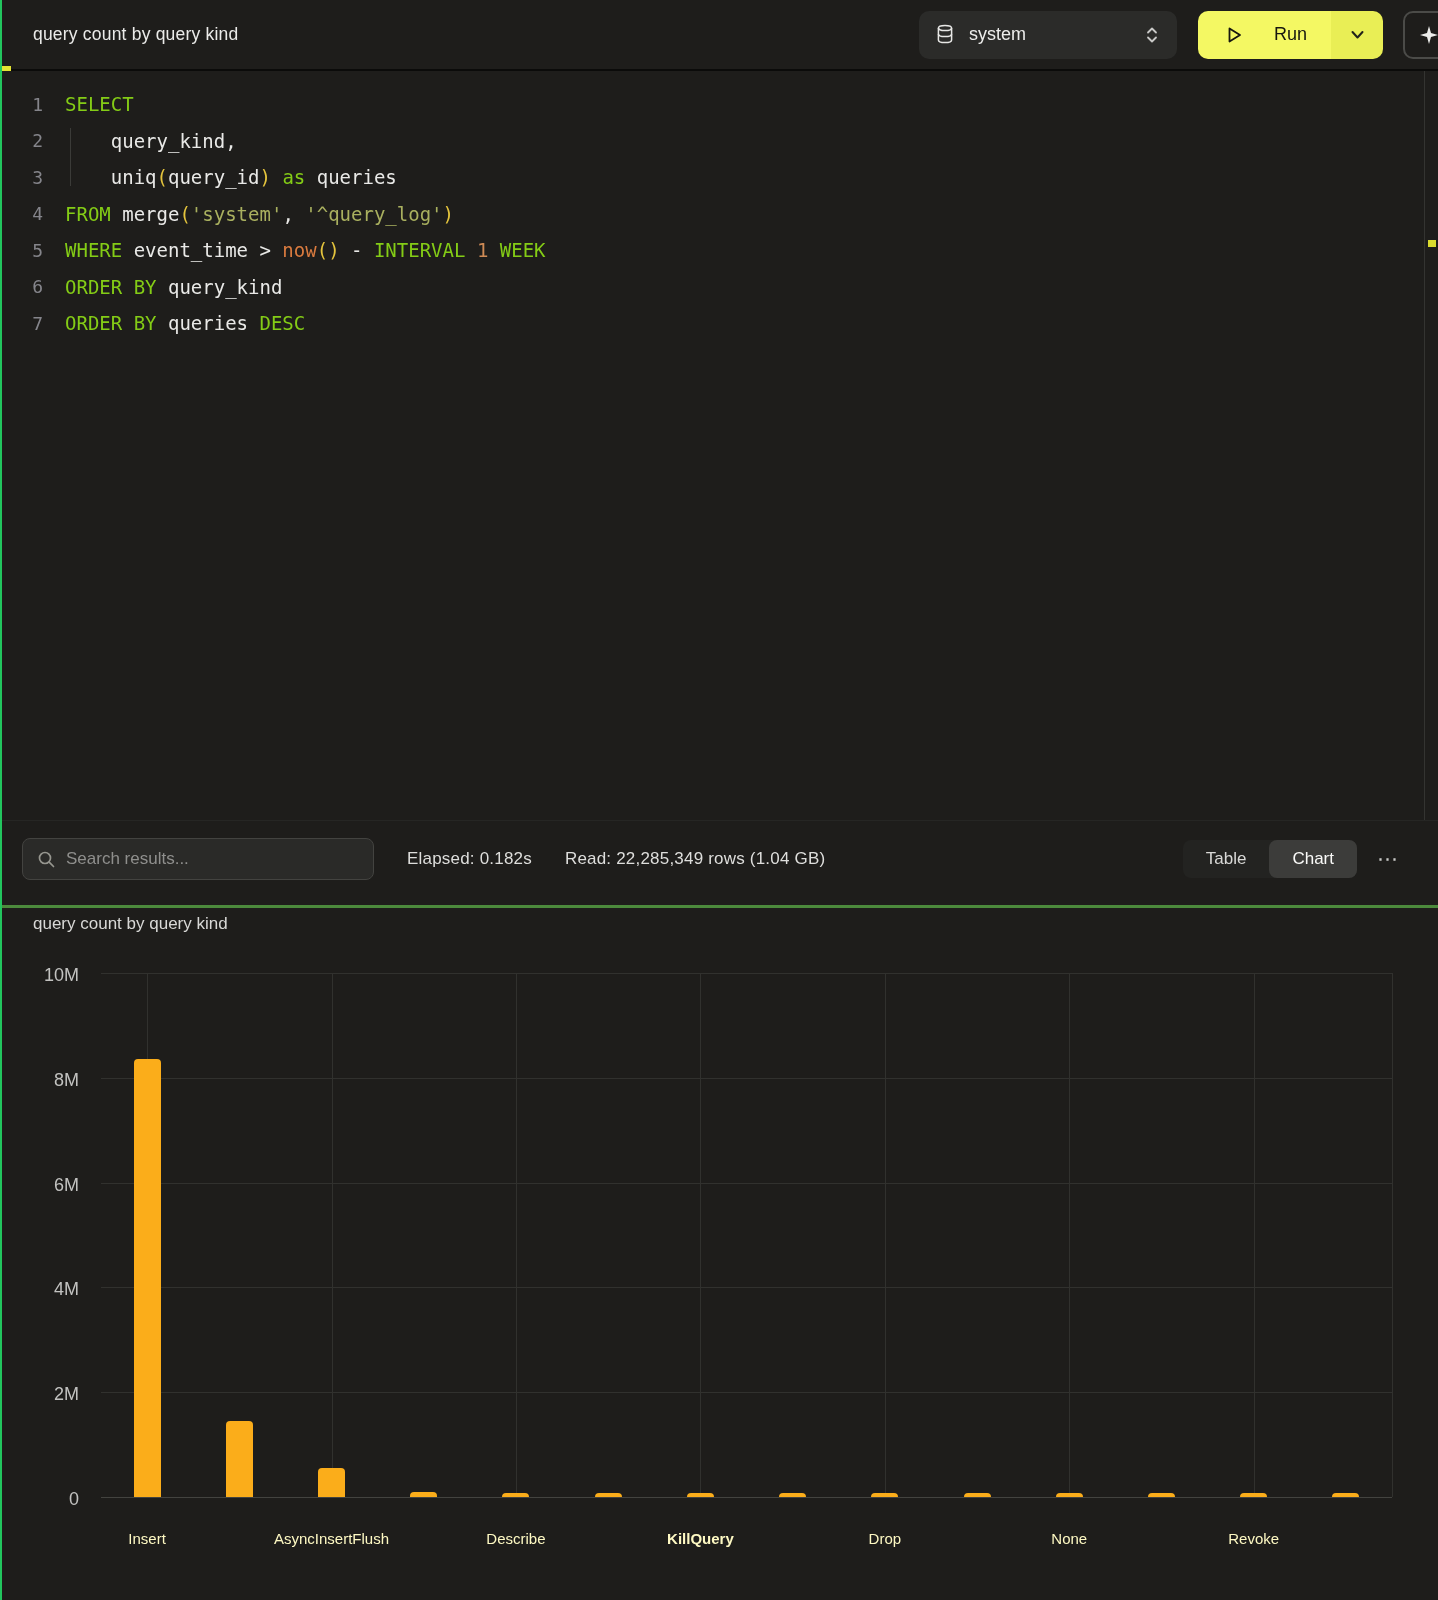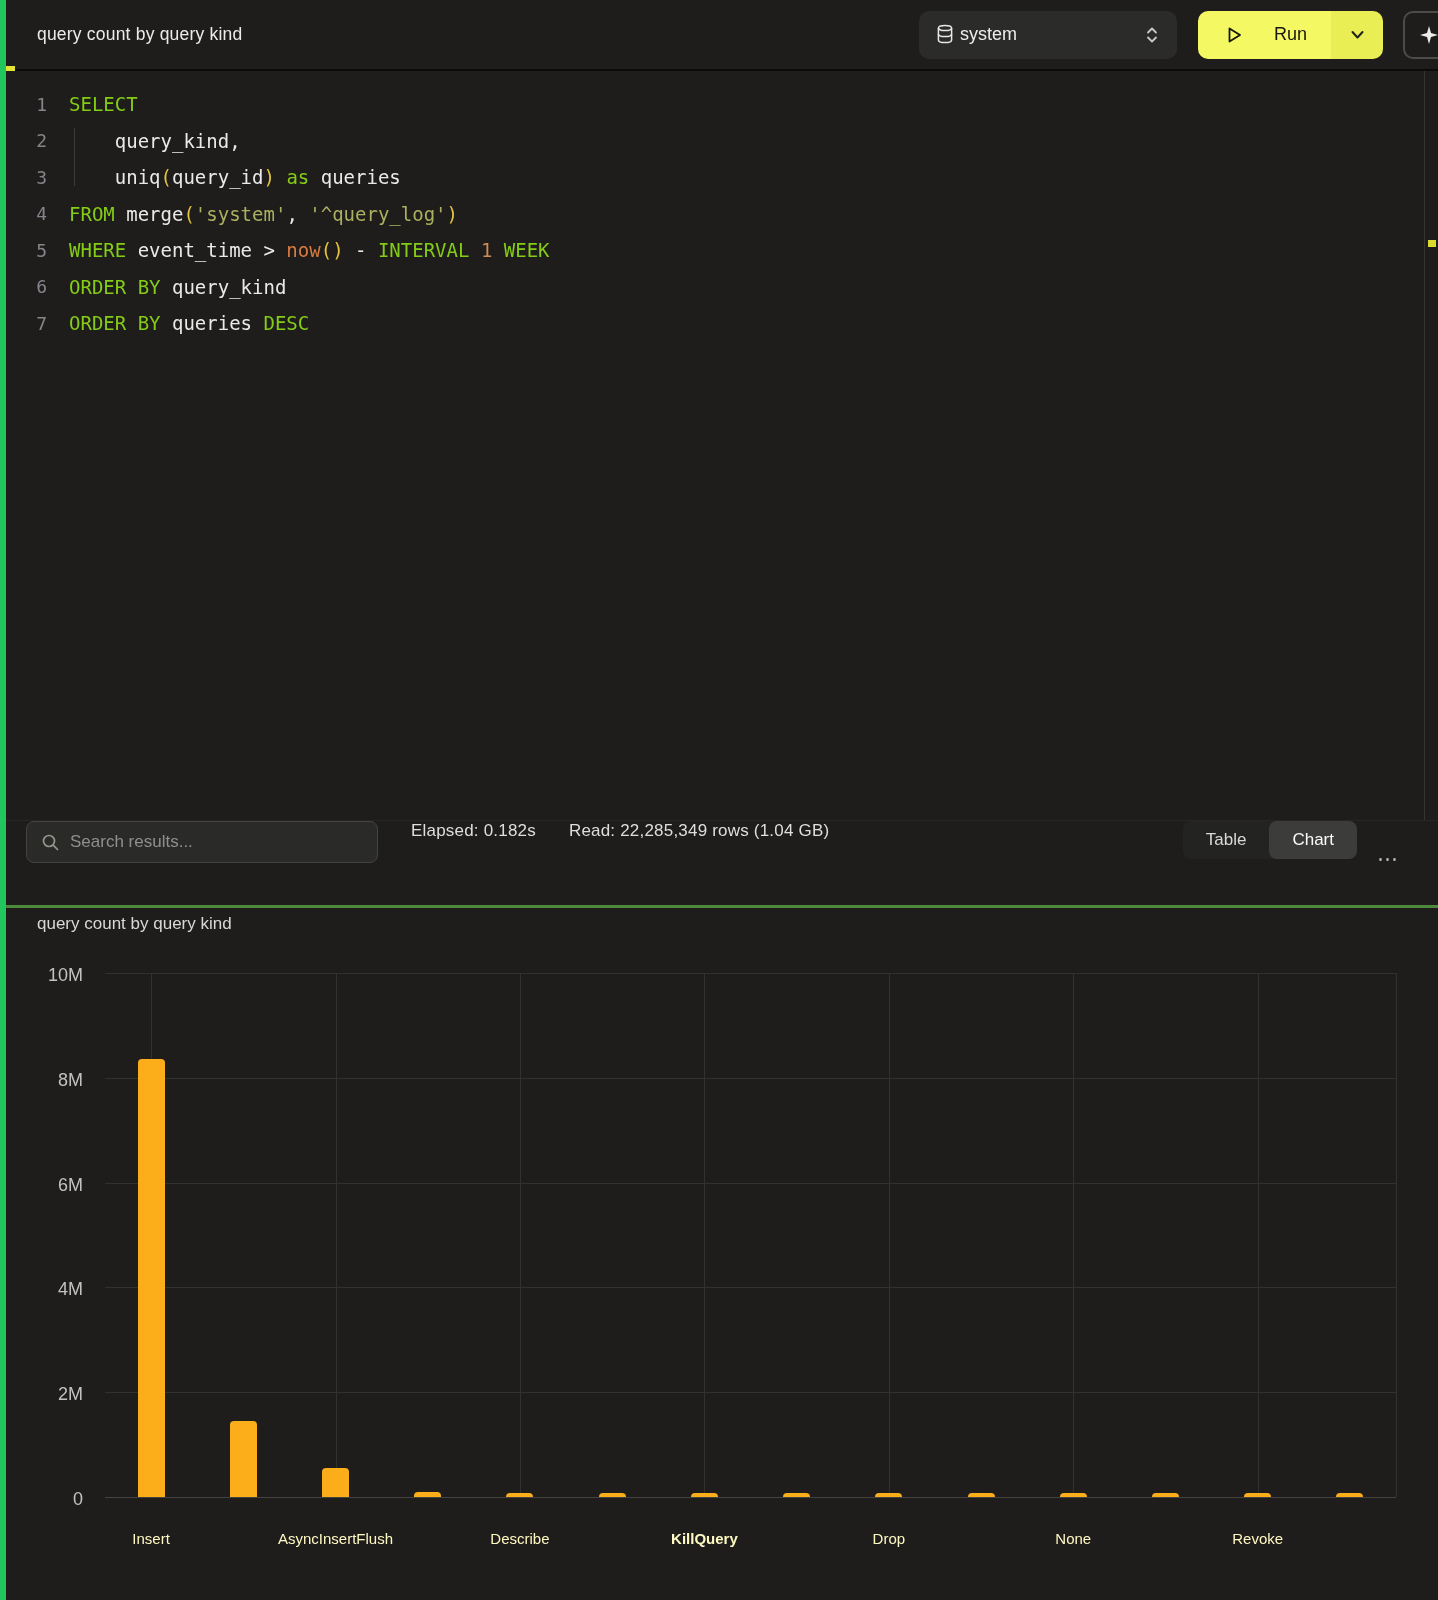--- a/index.html
+++ b/index.html
@@ -1,49 +1,49 @@
 <!DOCTYPE html>
 <html><head>
 <meta charset="utf-8">
 <style>
   * { margin:0; padding:0; box-sizing:border-box; }
   html,body { background:#111; }
   .root{
     width:1438px;height:1600px;background:#1E1D1B;position:relative;overflow:hidden;
-    font-family:"Liberation Sans",sans-serif;border-left:6px solid #22c55e;
+    font-family:"Liberation Sans",sans-serif;border-left:2px solid #22c55e;
   }
   
   .topbar{position:absolute;top:0;left:0;right:0;height:71px;border-bottom:2px solid #0B0B0A;
     display:flex;align-items:center;justify-content:space-between;padding-left:31px;background:#1E1D1B;}
   .topbar-title{font-size:17.5px;color:#EBEBE9;letter-spacing:.2px;}
   .controls{display:flex;align-items:center;}
   .db-select{width:258px;height:48px;background:#2B2B29;border-radius:10px;display:flex;align-items:center;
     padding:0 17px;cursor:pointer;}
-  .db-select .lbl{font-size:18px;color:#EDEDEB;margin-left:6px;flex:1;}
+  .db-select .lbl{font-size:18px;color:#EDEDEB;margin-left:15px;flex:1;}
   .run{height:48px;border-radius:10px;display:flex;overflow:hidden;margin-left:21px;cursor:pointer;}
   .run-main{background:#F4F863;display:flex;align-items:center;gap:30px;padding:0 24px 0 26px;}
   .run-main .lbl{font-size:18px;color:#16160F;font-weight:500;}
   .run-caret{width:52px;background:#E9EE55;display:flex;align-items:center;justify-content:center;}
   .ai-btn{width:52px;height:48px;border:2px solid #4B4B48;border-radius:10px;margin-left:20px;margin-right:-17px;
     display:flex;align-items:center;justify-content:center;background:transparent;cursor:pointer;}
   .tab-accent{position:absolute;left:0;bottom:-2px;width:9px;height:5px;background:#E4E432;}
   
   .editor{position:absolute;top:71px;left:0;right:0;height:749px;font-family:"DejaVu Sans Mono",monospace;
     font-size:19px;cursor:text;}
   #editor-lines{padding-top:15px;}
   .code-line{height:36.5px;display:flex;align-items:center;white-space:pre;}
   .ln{width:41px;text-align:right;color:#85858B;flex:none;font-size:18px;}
   .code{margin-left:22px;}
   .tok-kw{color:#84cc16}.tok-id{color:#E9E9E7}.tok-pr{color:#E4C43D}
   .tok-str{color:#A9B05F}.tok-fn{color:#DA7B3F}.tok-num{color:#CE8A55}
   .indent-guide{position:absolute;left:68px;top:57px;width:1px;height:58px;background:#3B3B38;}
   .overview-ruler{position:absolute;right:0;top:0;width:14px;height:100%;border-left:1px solid #343431;}
   .ruler-marker{position:absolute;left:3px;top:169px;width:8px;height:7px;background:#DADA2E;}
   
-  .results-bar{position:absolute;top:820px;left:0;right:0;height:85px;display:flex;
+  .results-bar{position:absolute;top:820px;left:0;right:0;height:85px;display:flex;align-items:center;
     padding:0 30px 8px 20px;border-top:1px solid #262624;}
   .search-box{width:352px;height:42px;background:#2A2A28;border:1px solid #434340;border-radius:8px;
     display:flex;align-items:center;padding:0 14px;}
   .search-box input{background:transparent;border:none;outline:none;color:#E8E8E6;font-size:17px;
     margin-left:10px;width:100%;font-family:inherit;}
   .search-box input::placeholder{color:#8F8F8D;}
   .stat{font-size:17px;color:#DEDEDC;margin-left:33px;letter-spacing:.2px;white-space:nowrap;}
   .vt{margin-left:auto;height:38px;background:#232321;border-radius:8px;display:flex;align-items:stretch;}
   .vt button{border:none;background:transparent;color:#D9D9D7;font-size:17px;padding:0 23px;
     font-family:inherit;cursor:pointer;border-radius:8px;}

